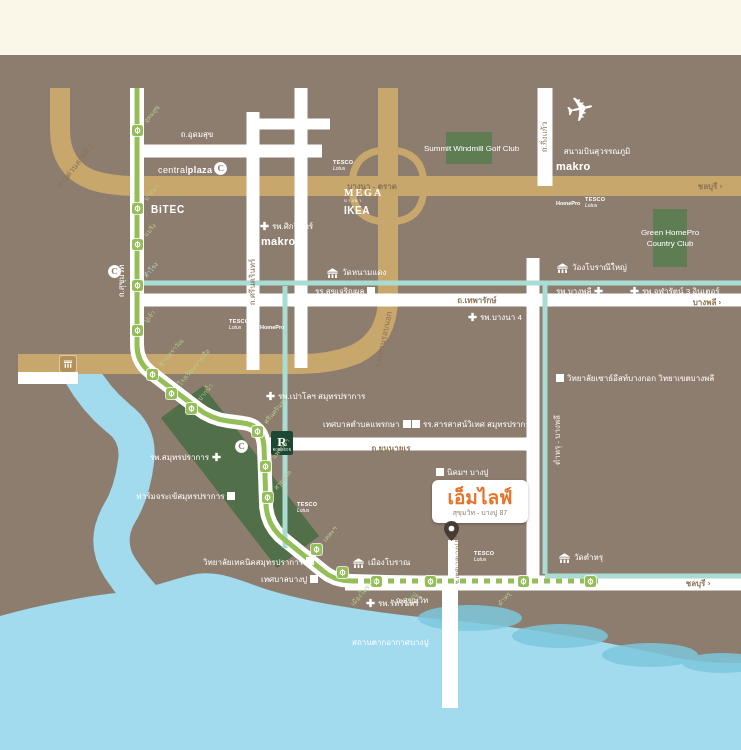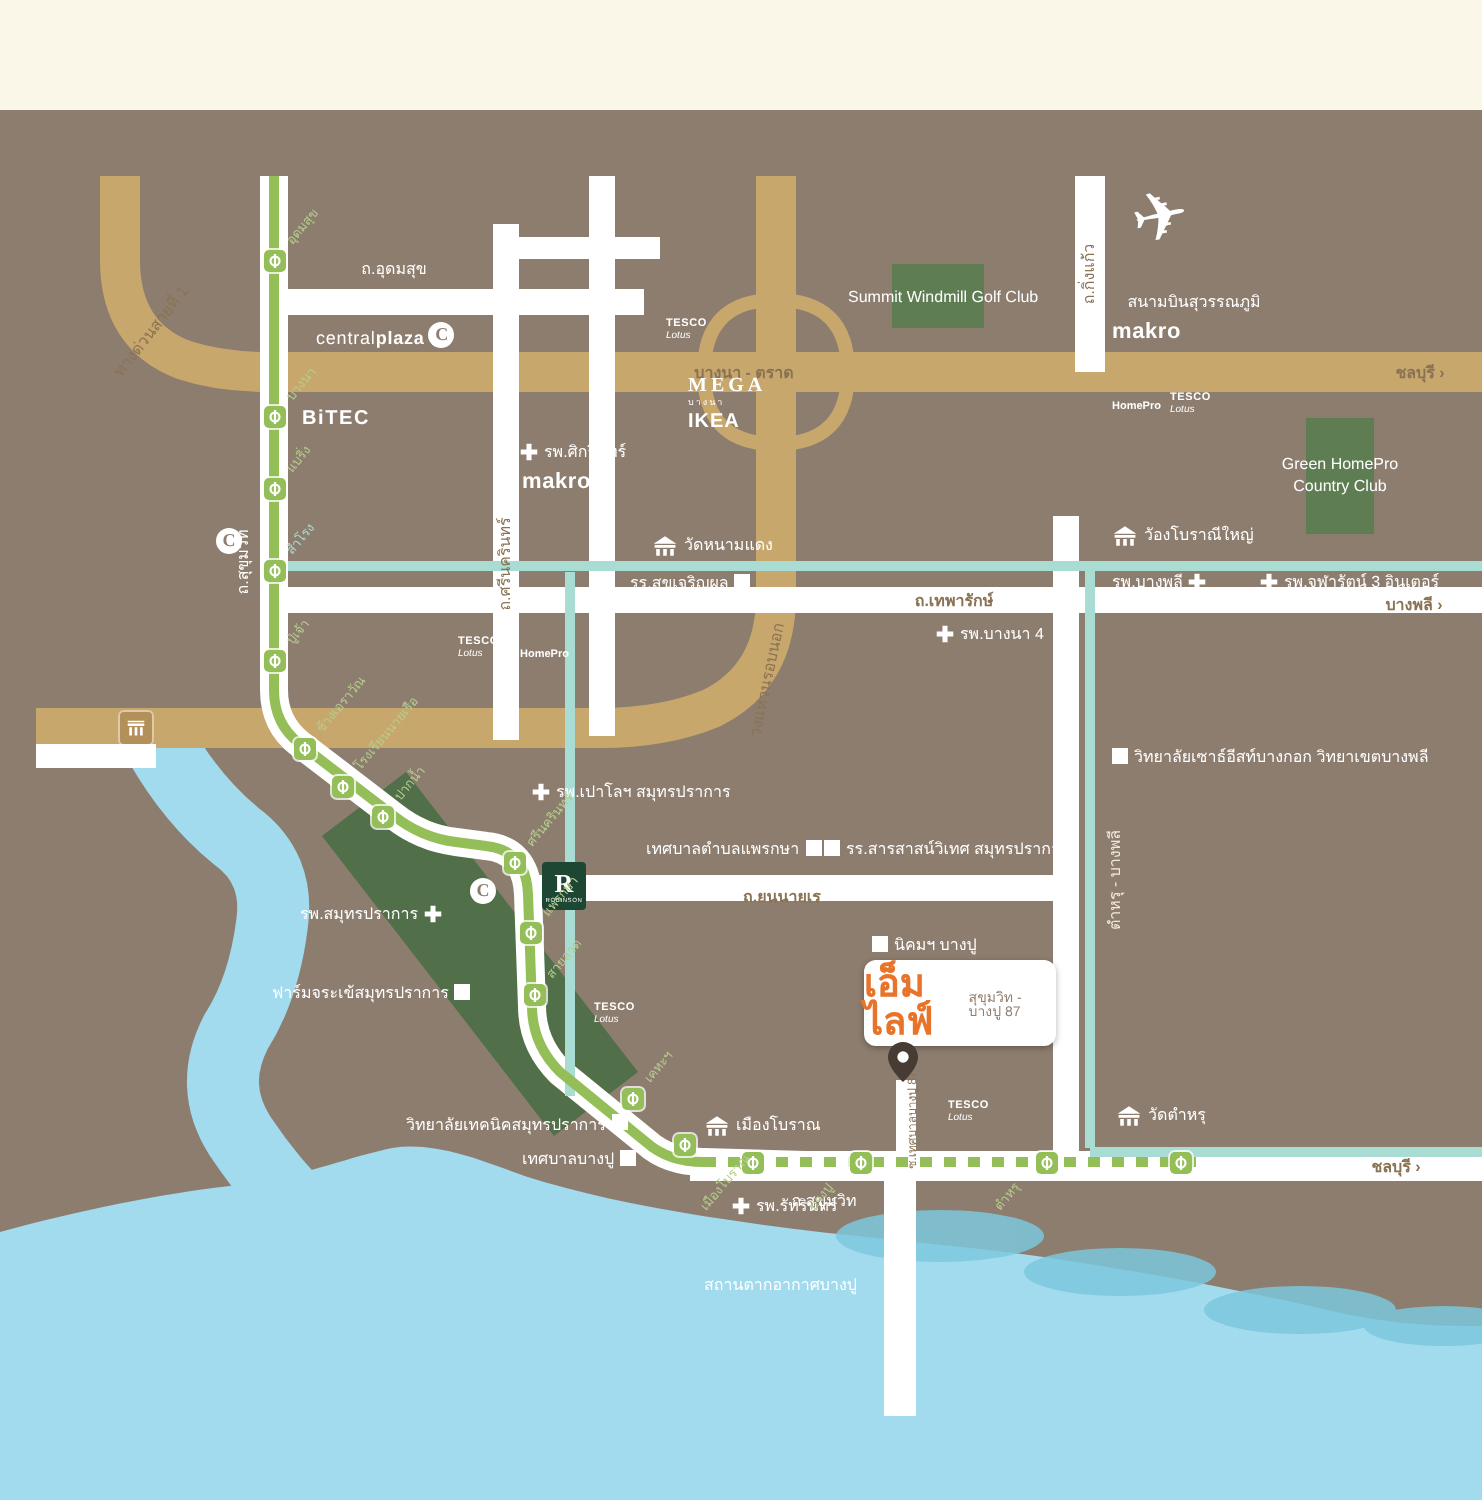--- a/index.html
+++ b/index.html
@@ -30,21 +30,21 @@
   .mega{font-size:10px;font-weight:600;letter-spacing:2px;font-family:"Liberation Serif",serif}
   .mega-sub{font-size:4.5px;letter-spacing:1px;margin-top:1px}
   .ikea{font-size:10px;font-weight:800;letter-spacing:.5px;margin-top:2px}
   .tesco{font-size:5.5px;font-weight:800;letter-spacing:.3px}
   .tesco2{font-size:5px;font-style:italic}
   .homepro{font-size:5.5px;font-weight:800}
   .rbox{width:22px;height:24px;background:var(--robinson);border-radius:2px;display:flex;flex-direction:column;align-items:center;justify-content:center;color:#fff}
   .rbox .r{font-family:"Liberation Serif",serif;font-size:13px;font-weight:700;line-height:1}
   .rbox .rsub{font-size:3px;letter-spacing:.3px;margin-top:1px}
   #mlife{position:absolute;left:432px;top:480px;width:96px;height:43px;background:#fff;border-radius:6px;
-         box-shadow:0 1px 3px rgba(0,0,0,.3);display:flex;flex-direction:row;align-items:center;justify-content:center;z-index:5}
+         box-shadow:0 1px 3px rgba(0,0,0,.3);display:flex;flex-direction:column;align-items:center;justify-content:center;z-index:5}
   #mlife .t{font-size:19px;font-weight:800;color:var(--accent);line-height:1}
   #mlife .s{font-size:7px;color:var(--logotext);margin-top:2px;line-height:1}
   #plane{position:absolute;left:566px;top:92px;font-family:"DejaVu Sans",sans-serif;font-size:34px;color:#fff;transform:rotate(-12deg);line-height:1}
   #airport-label{position:absolute;left:597px;top:151px;transform:translate(-50%,-50%);font-size:8px;color:#fff;white-space:nowrap}
   #pin{position:absolute;left:444px;top:521px;z-index:6}
   #toll{position:absolute;left:60px;top:356px;width:16px;height:16px;background:var(--toll);border-radius:2px;
         display:flex;align-items:center;justify-content:center;box-shadow:0 0 0 1px rgba(255,255,255,.4)}
   .area-lbl{position:absolute;transform:translate(-50%,-50%);font-size:8px;color:#fff;white-space:nowrap;text-align:center}
 </style>
 </head>

